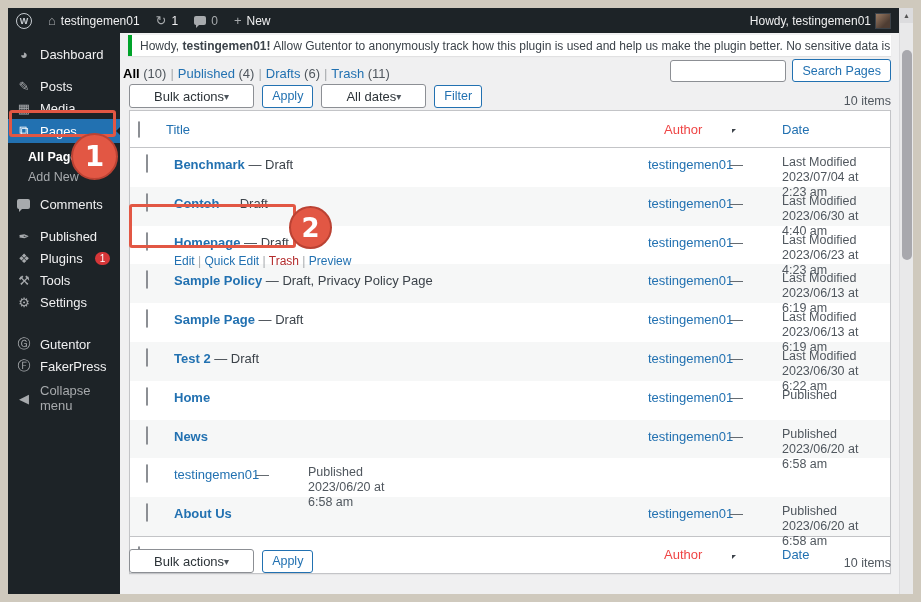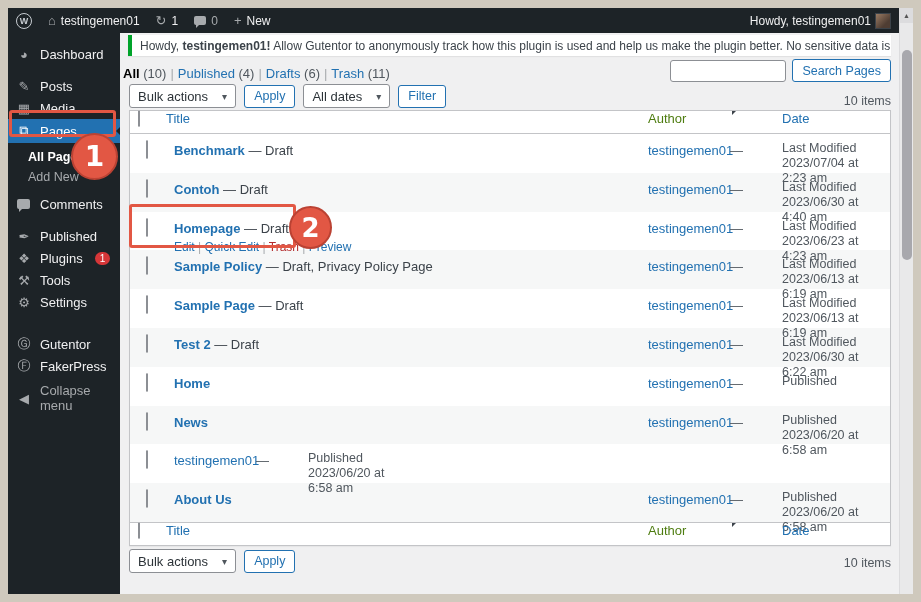--- a/index.html
+++ b/index.html
@@ -54,36 +54,36 @@
   .views .cur { color:#000; font-weight:bold; }
   .views a { color:#2271b1; text-decoration:none; cursor:pointer; }
   .views .cnt { color:#50575e; }
   .views .sep { color:#a7aaad; margin:0 4px; }
 
   .searchrow { position:absolute; right:8px; top:26px; display:flex; gap:6px; align-items:center; }
   .search-input { width:116px; height:22px; border:1px solid #8c8f94; border-radius:3px; background:#fff; font-size:13px; padding:0 6px; }
   .btn-outline { background:#fff; border:1px solid #2271b1; color:#2271b1; border-radius:3px; font-size:12.5px; padding:0 9px; height:23px; display:inline-flex; align-items:center; cursor:pointer; }
 
   .bulkrow { position:absolute; left:9px; top:51px; display:flex; gap:8px; align-items:center; }
-  .select { background:#fff; border:1px solid #8c8f94; border-radius:3px; height:24px; display:inline-flex; align-items:center; gap:14px; padding:0 8px; font-size:13px; color:#2c3338; cursor:pointer; }
+  .select { background:#fff; border:1px solid #8c8f94; border-radius:3px; height:24px; display:inline-flex; align-items:center; padding:0 24px; font-size:13px; color:#2c3338; cursor:pointer; }
   .chev { color:#50575e; font-size:10px; }
   .items-top { position:absolute; right:8px; top:61px; font-size:12.5px; color:#50575e; }
 
   
   .table { position:absolute; left:9px; right:8px; top:77px; background:#fff; border:1px solid #c3c4c7; box-shadow:0 1px 1px rgba(0,0,0,.04); }
-  .thead, .tfoot { display:flex; height:23px; padding-left:8px; font-size:13px; }
+  .thead, .tfoot { display:flex; height:37px; align-items:center; padding-left:8px; font-size:13px; }
   .thead { border-bottom:1px solid #c3c4c7; }
   .tfoot { border-top:1px solid #c3c4c7; }
   .col-cb { width:28px; }
   .col-title { flex:1; }
   .col-author { width:82px; }
   .col-comments { width:52px; }
   .col-date { width:108px; padding-right:6px; }
   .hlink { color:#2271b1; text-decoration:none; cursor:pointer; }
-  .hplain { color:#4d7c0f; }
+  .hplain { color:#ef4444;margin-left:16px; }
   .checkbox { width:13px; height:13px; border:1px solid #8c8f94; border-radius:2px; background:#fff; cursor:pointer; }
   .cbubble { width:14px; height:11px; background:#3c434a; border-radius:2px; position:relative; cursor:pointer; }
   .cbubble::after { content:""; position:absolute; bottom:-4px; left:2px; border-style:solid; border-width:4px 4px 0 0; border-color:#3c434a transparent transparent transparent; }
 
   .trow { display:flex; height:38.8px; padding-left:16px; align-items:flex-start; }
   .trow:nth-child(odd) { background:#f6f7f7; }
   .trow > div { padding-top:7px; }
   .title-link { color:#2271b1; font-weight:bold; font-size:13px; text-decoration:none; cursor:pointer; }
   .title-suffix { color:#3c434a; font-size:13px; }
   .author-link { color:#2271b1; font-size:13px; text-decoration:none; cursor:pointer; }

